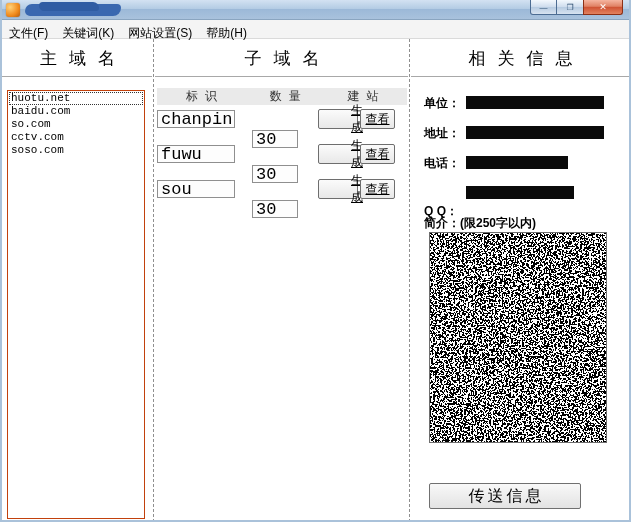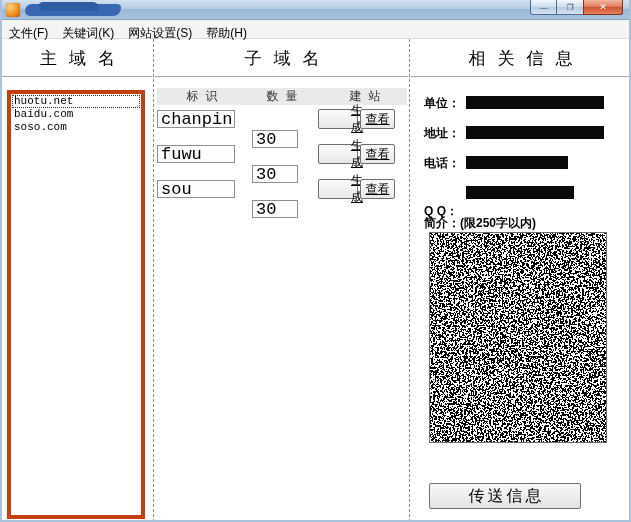--- a/index.html
+++ b/index.html
@@ -64,35 +64,35 @@
     font-size:17px; letter-spacing:12px; padding-left:13px;
     border-bottom:1px solid #a8a8a8;
   }
   .col-header.c1 { left:2px;   width:150px; }
   .col-header.c2 { left:155px; width:253px; }
   .col-header.c3 { left:411px; width:218px; }
 
   
   .listbox {
     position:absolute; left:7px; top:90px; width:138px; height:429px;
-    background:#fff; border:4px solid #c2410c; padding:1px; overflow:hidden;
+    background:#fff; border:1px solid #c2410c; padding:1px; overflow:hidden;
   }
   .lb-item {
     height:13px; line-height:13px; font-family:"Liberation Mono", monospace;
     font-size:11px; padding:0 2px; white-space:pre;
   }
   .lb-item.focused { outline:1px dotted #333; outline-offset:-1px; }
 
   
   .grid-header {
     position:absolute; left:157px; top:88px; width:250px; height:17px;
     background:#eaeaea; display:flex; align-items:center;
     font-size:12px; color:#333;
   }
-  .grid-header span { letter-spacing:7px; padding-left:13px; text-align:center; }
+  .grid-header span { letter-spacing:7px; padding-left:13px; text-align:left;margin-left:16px; }
   .gh-tag   { width:84px; }
   .gh-count { width:76px; }
   .gh-build { width:90px; }
 
   .tag-input, .count-input {
     position:absolute; height:18px; border:1px solid #8f8f8f; background:#fdfdfd;
     font-family:"Liberation Mono", monospace; font-size:17px; padding:0 3px; color:#000;
   }
   .tag-input   { left:157px; width:78px; }
   .count-input { left:252px; width:46px;margin-top:20px; }
@@ -156,20 +156,22 @@
 <div class="vsep s1"></div>
 <div class="vsep s2"></div>
 
 <div class="col-header c1">主域名</div>
 <div class="col-header c2">子域名</div>
 <div class="col-header c3">相关信息</div>
 
 <div class="listbox">
   <div class="lb-item focused">huotu.net</div>
   <div class="lb-item">baidu.com</div>
+  <div class="lb-item">so.com</div>
+  <div class="lb-item">cctv.com</div>
   <div class="lb-item">soso.com</div>
 </div>
 
 <div class="grid-header">
   <span class="gh-tag">标识</span>
   <span class="gh-count">数量</span>
   <span class="gh-build">建站</span>
 </div>
 
 <input class="tag-input r1" value="chanpin" style="">

